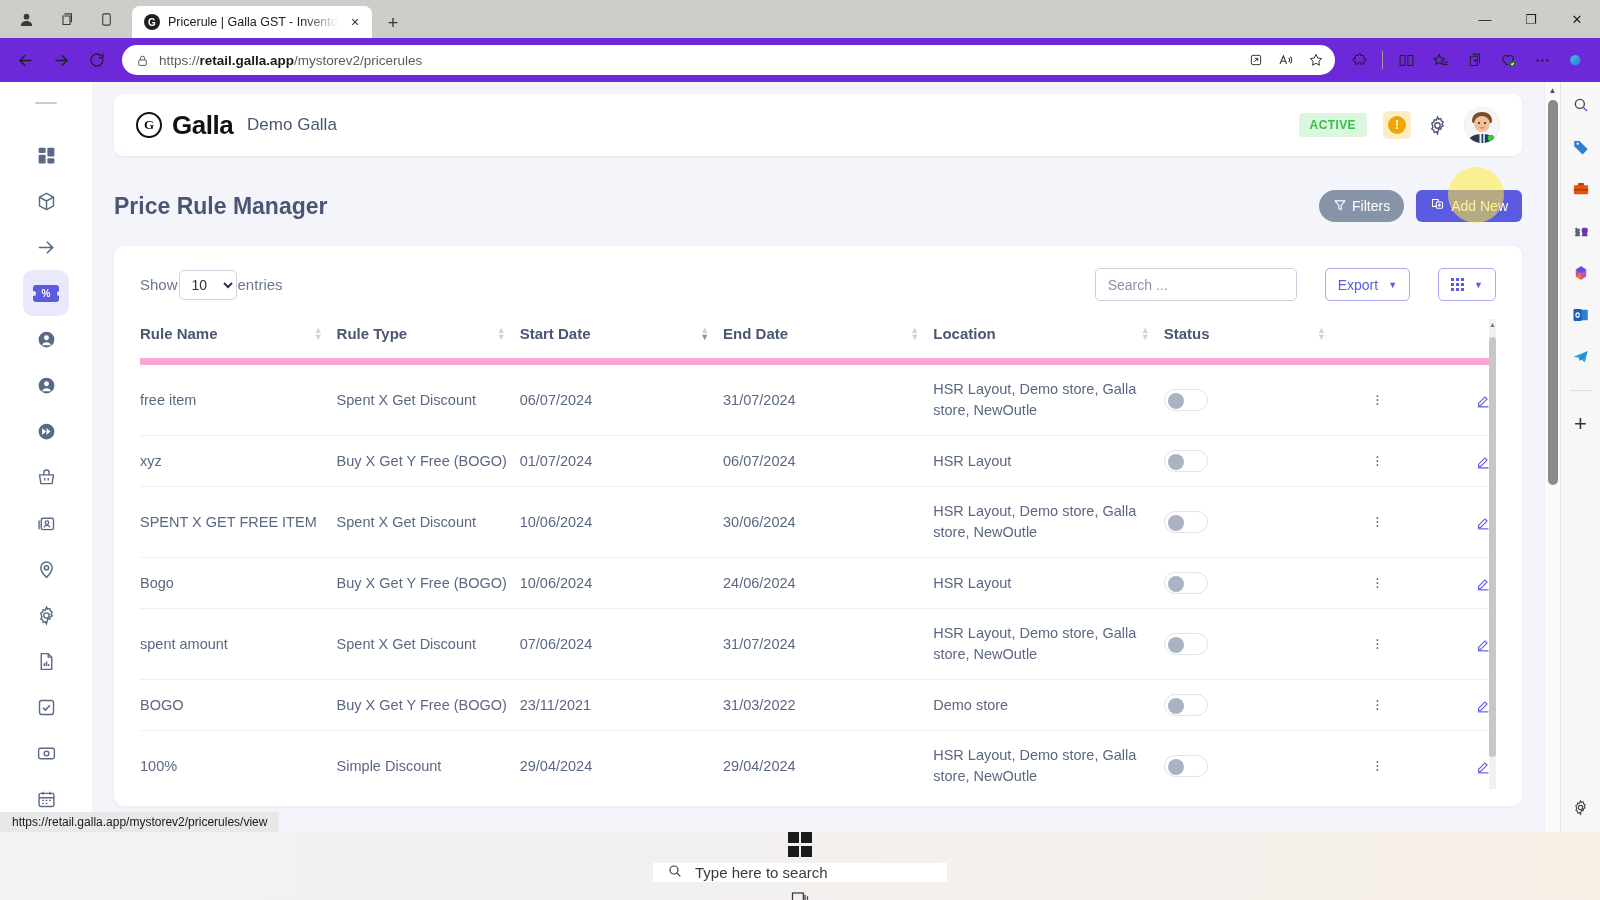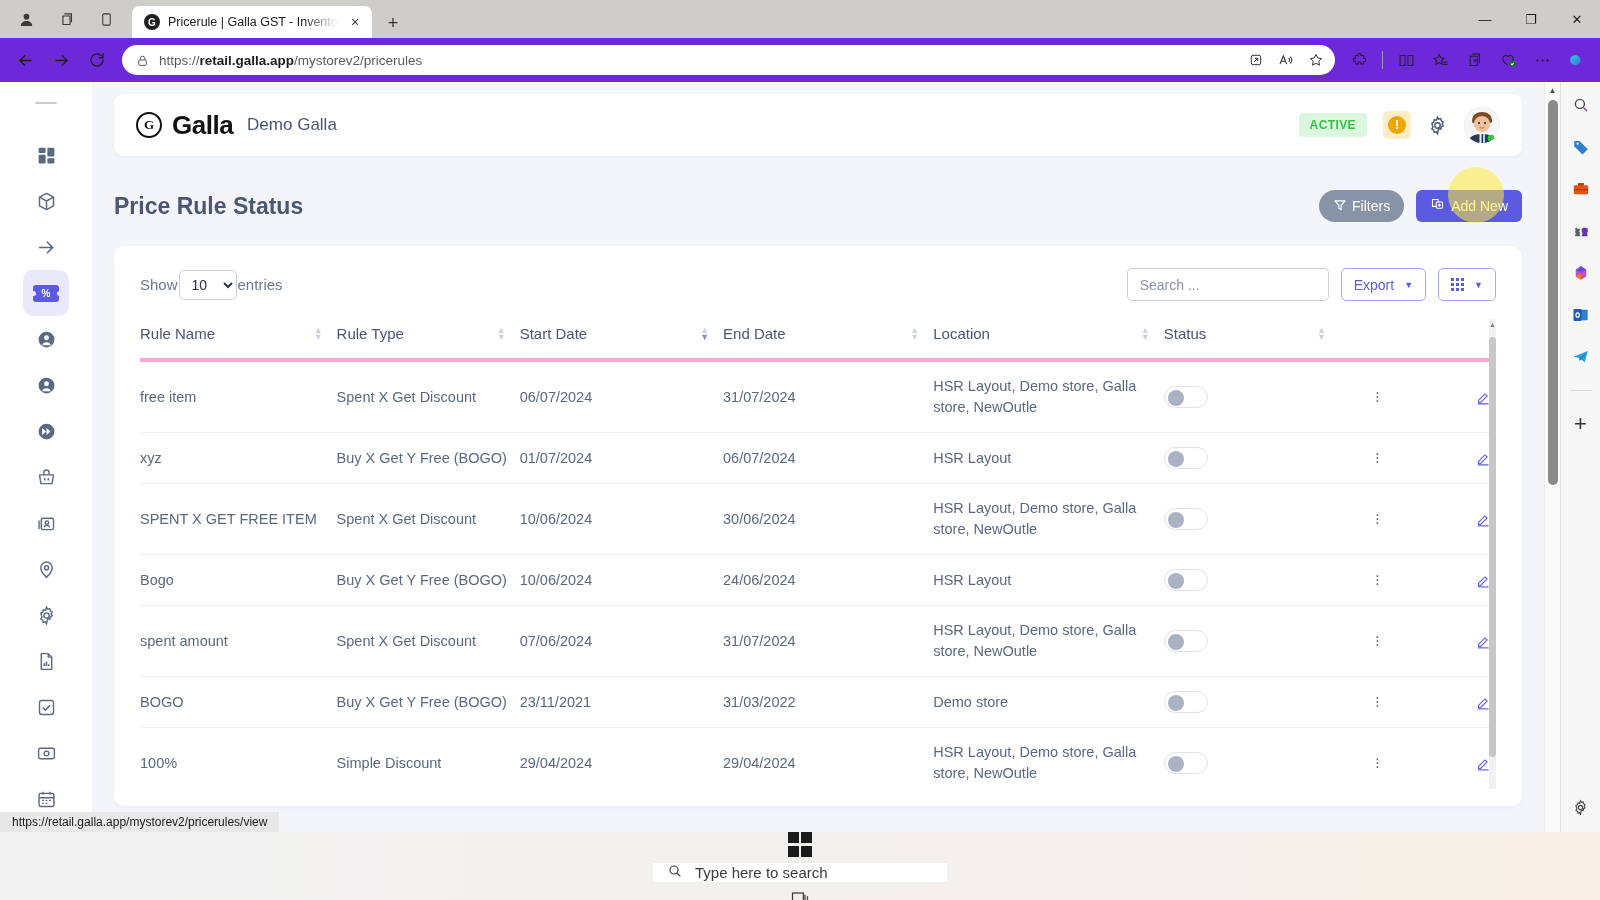--- a/index.html
+++ b/index.html
@@ -155,41 +155,41 @@
     padding: 22px 26px 0 26px; height: 560px; overflow: hidden;
     box-shadow: 0 1px 4px rgba(60,70,110,.06); position: relative;
   }
   .card-tools { display: flex; align-items: center; }
   .show-entries { display: flex; align-items: center; gap: 1px; font-size: 15px; color: #6b7793; }
   .show-entries select {
     font-family: inherit; font-size: 14px; color: #2b3445;
     border: 1px solid #ccd2e0; border-radius: 5px; height: 30px; padding: 0 4px 0 8px;
     background: #fff;
   }
-  .tools-right { margin-left: auto; display: flex; align-items: center; gap: 12px; }
+  .tools-right { margin-left: auto; display: flex; align-items: center; gap: 28px; }
   .search-box {
     width: 202px; height: 33px; border: 1px solid #c9cfdd; border-radius: 5px;
     padding: 0 12px; font-size: 14px; color: #3b4559; font-family: inherit; background: #fff;
   }
   .search-box::placeholder { color: #8a93a6; }
   .btn-outline {
     height: 33px; border: 1px solid #a7a9ef; border-radius: 5px; background: #fff;
     color: #5a5be0; font-size: 14px; font-family: inherit; padding: 0 12px;
     display: flex; align-items: center; gap: 10px; cursor: pointer;
   }
   .caret { font-size: 9px; }
   .grid-glyph { display: grid; grid-template-columns: repeat(3,3px); gap: 2px; }
   .grid-glyph i { width: 3px; height: 3px; background: #5a5be0; display: block; }
 
   
   .table-scroll { margin-top: 18px; height: 470px; overflow: hidden; position: relative; }
   table { width: 100%; border-collapse: collapse; table-layout: fixed; }
   thead th {
-    text-align: center; font-size: 15px; font-weight: 400; color: #4b5675;
-    padding: 6px 0 16px 0; border-bottom: 4px solid #f9a8d4;
+    text-align: center; font-size: 15px; font-weight: 700; color: #4b5675;
+    padding: 6px 0 16px 0; border-bottom: 7px solid #f9a8d4;
   }
   .th-inner { display: flex; align-items: center; justify-content: space-between; padding-right: 14px; }
   .sort-ico { color: #ccd2e0; font-size: 9px; line-height: 7px; display: flex; flex-direction: column; }
   .sort-ico.act-down .dn { color: #8794a8; }
   tbody td {
     font-size: 14.5px; color: #5b6882; padding: 14px 0;
     border-bottom: 1px solid #eef0f5; vertical-align: middle; line-height: 1.45;
   }
   tbody td.cell-name { padding-right: 16px; }
   .toggle {
@@ -532,21 +532,21 @@
               <path d="M4 36c0-6 6-9 14-9s14 3 14 9z" fill="#2b3a52"></path>
               <rect x="15.5" y="27" width="2" height="9" fill="#e8eef5"></rect>
               <rect x="19" y="27" width="2" height="9" fill="#9fd6e8"></rect>
               <circle cx="27" cy="31" r="3.3" fill="#3dc43d"></circle>
             </svg>
           </div>
         </div>
       </div>
 
       <div class="page-title-row">
-        <div class="page-title">Price Rule Status</div>
+        <div class="page-title">Price Rule Manager</div>
         <div class="title-actions">
           <button class="btn-filters">
             <span>
               <svg width="14" height="14" viewBox="0 0 24 24" fill="none" stroke="#fff" stroke-width="1.9" stroke-linejoin="round">
                   <path d="M3.5 5h17l-6.5 7.6V20l-4-2.2v-5.2z"></path>
                 </svg>
             </span>
             <span>Filters</span>
           </button>
           <button class="btn-add">

